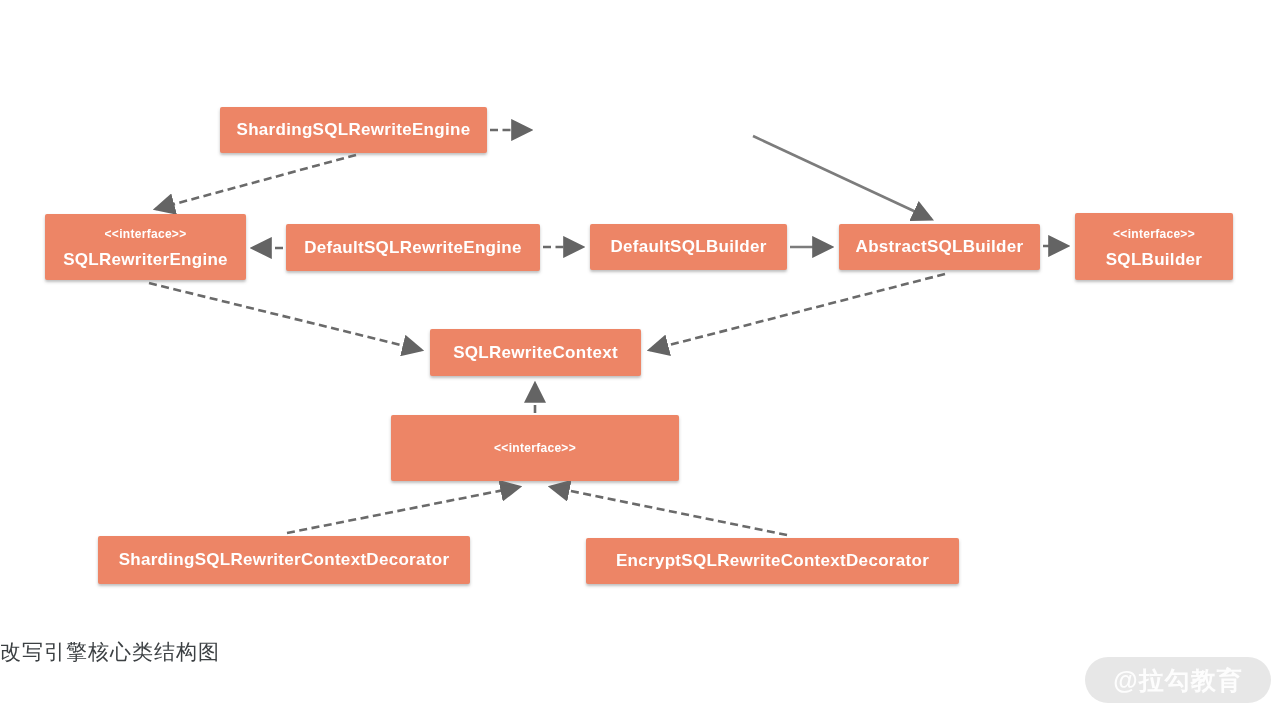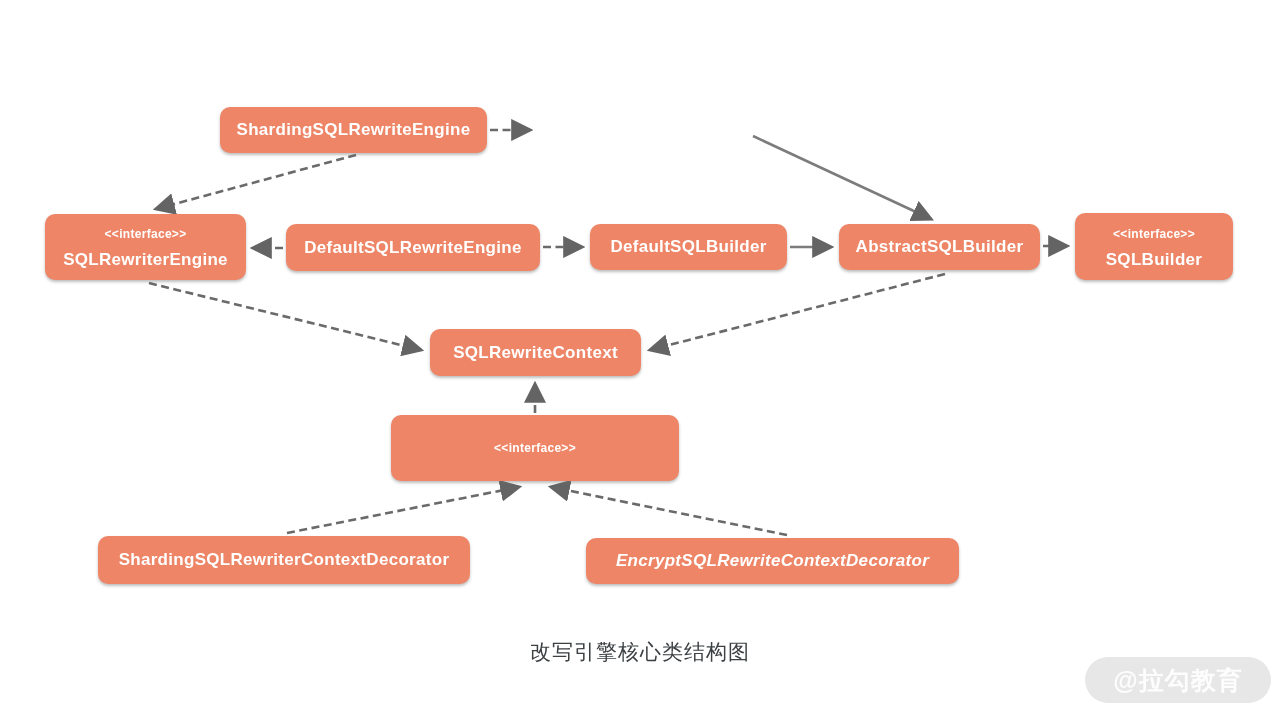--- a/index.html
+++ b/index.html
@@ -23,21 +23,21 @@
     stroke-width: 2.6;
     stroke-dasharray: 8 4.5;
   }
   .edge.solid {
     stroke: #7c7c7c;
     stroke-width: 2.6;
   }
   .node {
     position: absolute;
     background: #ED8566;
-    border-radius: 10px;
+    border-radius: 2px;
     color: #ffffff;
     display: flex;
     flex-direction: column;
     align-items: center;
     justify-content: center;
     font-weight: bold;
     font-size: 17px;
     letter-spacing: 0.3px;
     box-shadow: 0 2px 3px rgba(110,110,110,0.45);
     white-space: nowrap;
@@ -47,21 +47,21 @@
     font-size: 12px;
     line-height: 26px;
   }
   .node .cls {
     line-height: 26px;
   }
   .diagram-title {
     position: absolute;
     left: 0; right: 0;
     top: 638px;
-    text-align: center;
+    text-align: left;
     color: #3c4043;
     font-size: 21px;
     font-weight: 500;
     letter-spacing: 1px;
   }
   .watermark {
     position: absolute;
     left: 1085px;
     top: 657px;
     width: 186px;
@@ -134,21 +134,21 @@
   </div>
 
   <div class="node" style="left:391px; top:415px; width:288px; height:66px;">
     <span class="stereotype">&lt;&lt;interface&gt;&gt;</span>
   </div>
 
   <div class="node" style="left:98px; top:536px; width:372px; height:48px;">
     <span class="cls">ShardingSQLRewriterContextDecorator</span>
   </div>
 
-  <div class="node" style="left:586px; top:538px; width:373px; height:46px;font-style:italic;">
+  <div class="node" style="left:586px; top:538px; width:373px; height:46px;">
     <span class="cls">EncryptSQLRewriteContextDecorator</span>
   </div>
 
   <div class="diagram-title">改写引擎核心类结构图</div>
 
   <div class="watermark">
     <span>@拉勾教育</span>
   </div>
 
 </div>

